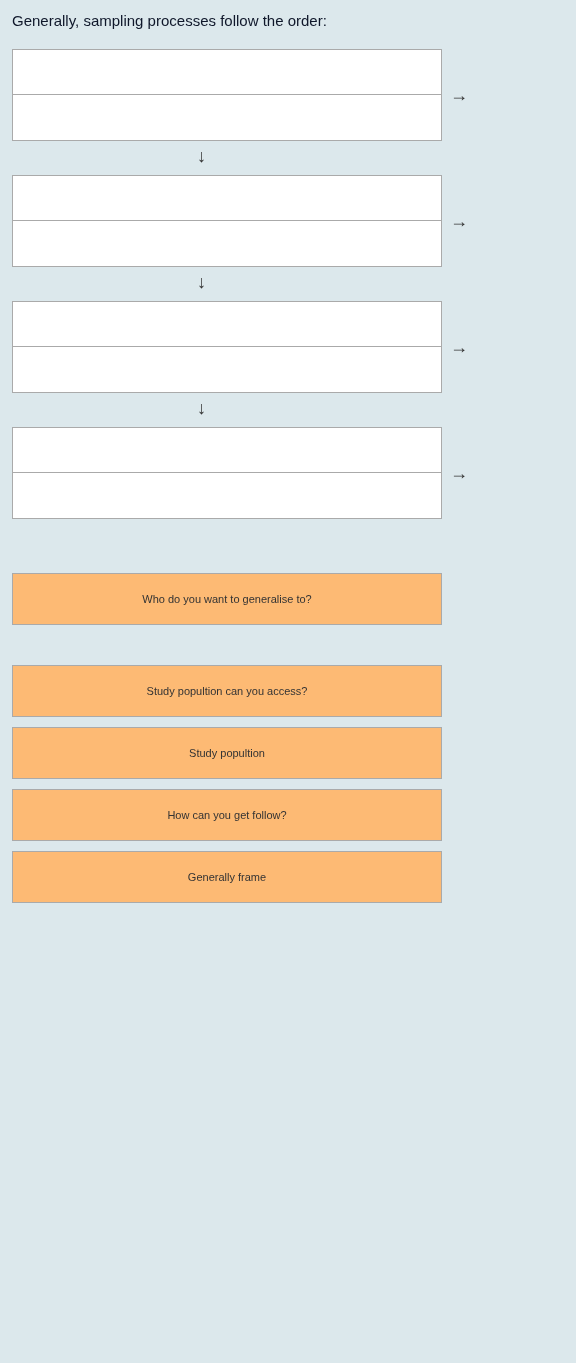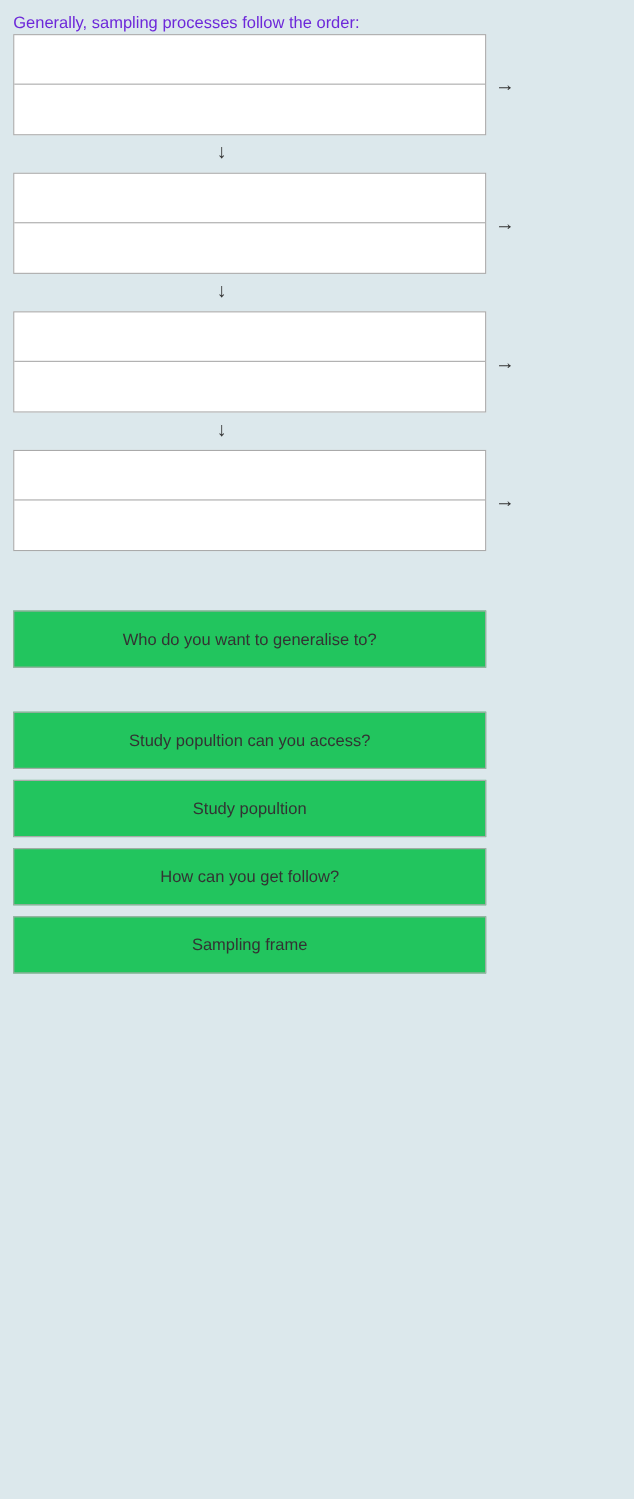--- a/index.html
+++ b/index.html
@@ -13,21 +13,22 @@
       min-height: 1363px;
       background-color: #dce8ec;
       font-family: sans-serif;
       font-size: 16px;
       color: #333;
       padding: 10px 12px;
     }
 
     .intro-text {
       font-size: 15px;
-      color: #6d28d9;
+      color: #0f172a;
+      margin-bottom: 18px;
       line-height: 1.4;
     }
 
     .flow-group {
       display: flex;
       flex-direction: column;
       align-items: flex-start;
       margin-bottom: 4px;
     }
 
@@ -68,26 +69,26 @@
       height: 30px;
     }
 
     .large-spacer {
       height: 50px;
     }
 
     .standalone-box {
       width: 430px;
       height: 52px;
-      background-color: #22c55e;
+      background-color: #fdba74;
       border: 1.5px solid #aaa;
       display: flex;
       align-items: center;
       justify-content: center;
-      font-size: 15px;
+      font-size: 11px;
       color: #333;
       margin-bottom: 10px;
     }
   </style>
 </head>
 <body>
 
 <div class="intro-text">Generally, sampling processes follow the order:</div>
 
 <div class="flow-group">
@@ -147,14 +148,14 @@
 
 <div class="standalone-box">
   <span>Study popultion</span>
 </div>
 
 <div class="standalone-box">
   <span>How can you get follow?</span>
 </div>
 
 <div class="standalone-box">
-  <span>Sampling frame</span>
+  <span>Generally frame</span>
 </div>
 
 </body></html>

